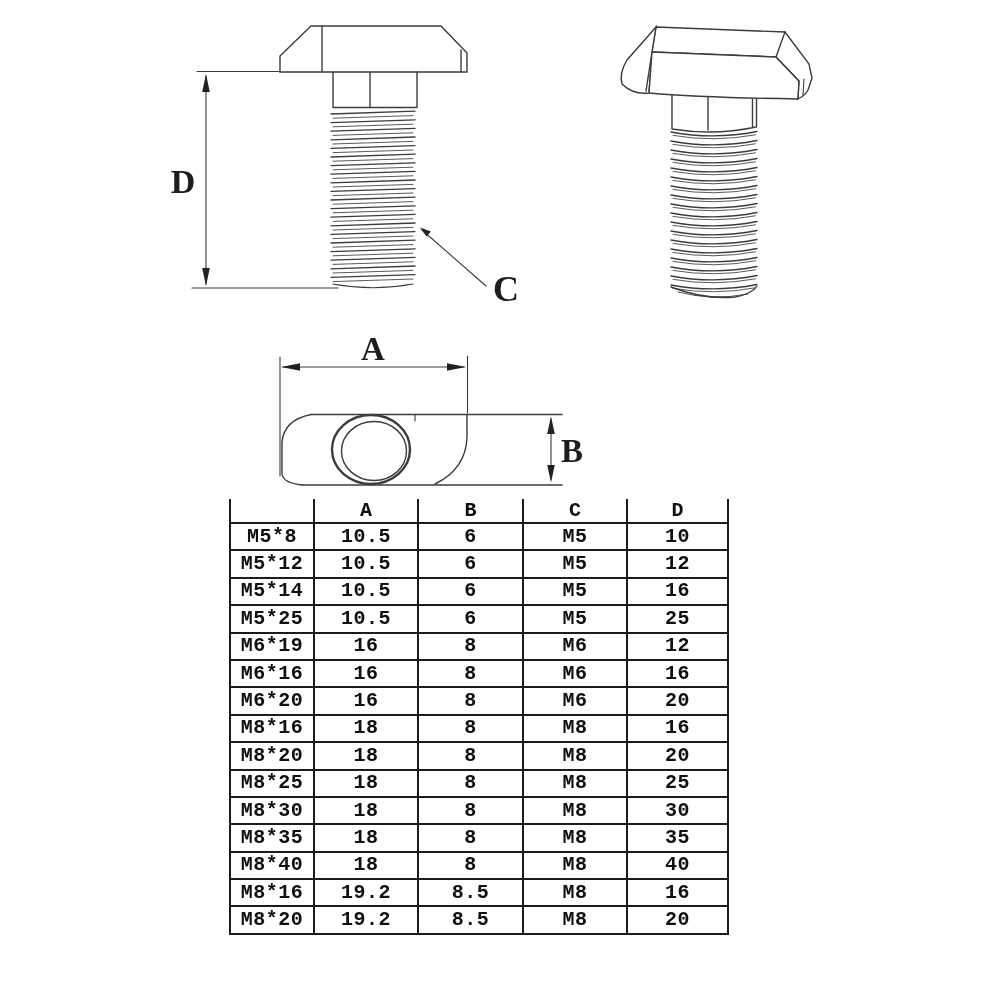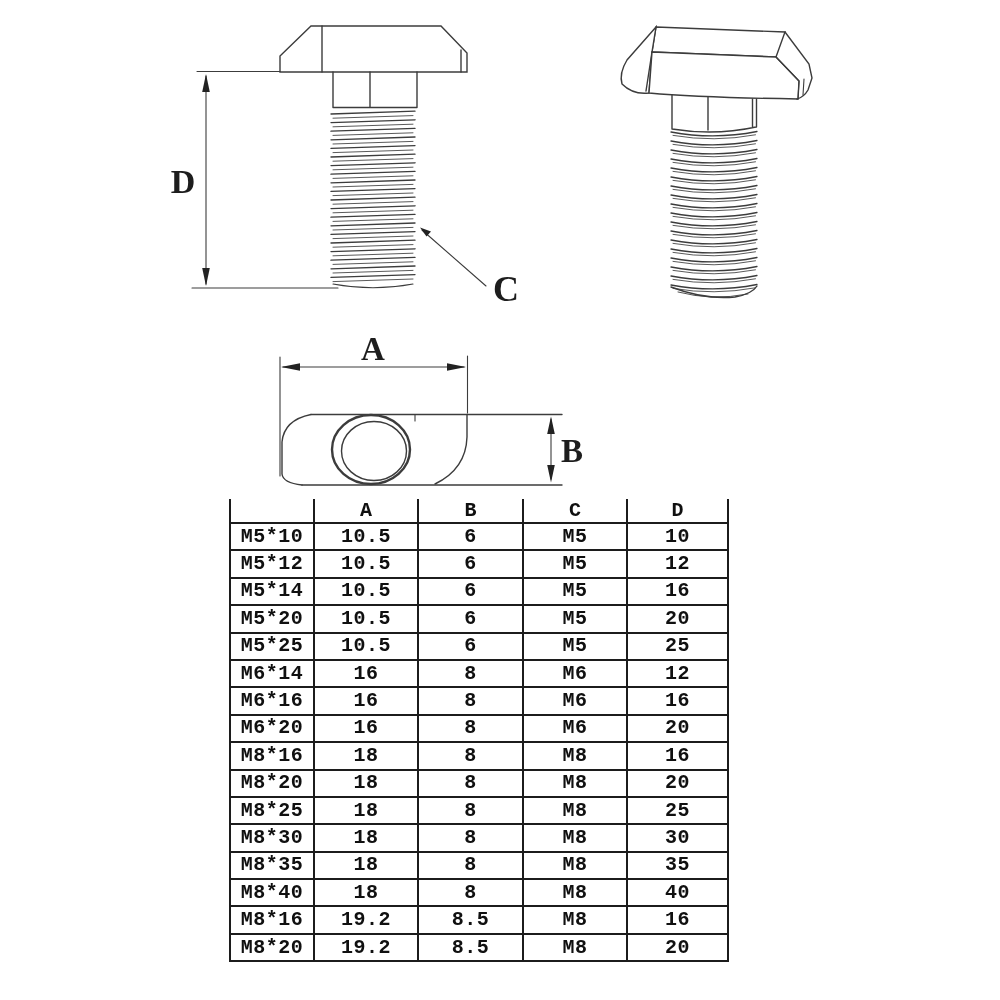--- a/index.html
+++ b/index.html
@@ -178,56 +178,49 @@
       <tr>
         <th></th>
         <th>A</th>
         <th>B</th>
         <th>C</th>
         <th>D</th>
       </tr>
     </thead>
     <tbody>
         <tr>
-          <td>M5*10</td>
+          <td>M5*8</td>
           <td>10.5</td>
           <td>6</td>
           <td>M5</td>
           <td>10</td>
         </tr>
         <tr>
           <td>M5*12</td>
           <td>10.5</td>
           <td>6</td>
           <td>M5</td>
           <td>12</td>
         </tr>
         <tr>
           <td>M5*14</td>
           <td>10.5</td>
           <td>6</td>
           <td>M5</td>
           <td>16</td>
         </tr>
         <tr>
-          <td>M5*20</td>
-          <td>10.5</td>
-          <td>6</td>
-          <td>M5</td>
-          <td>20</td>
-        </tr>
-        <tr>
           <td>M5*25</td>
           <td>10.5</td>
           <td>6</td>
           <td>M5</td>
           <td>25</td>
         </tr>
         <tr>
-          <td>M6*14</td>
+          <td>M6*19</td>
           <td>16</td>
           <td>8</td>
           <td>M6</td>
           <td>12</td>
         </tr>
         <tr>
           <td>M6*16</td>
           <td>16</td>
           <td>8</td>
           <td>M6</td>

